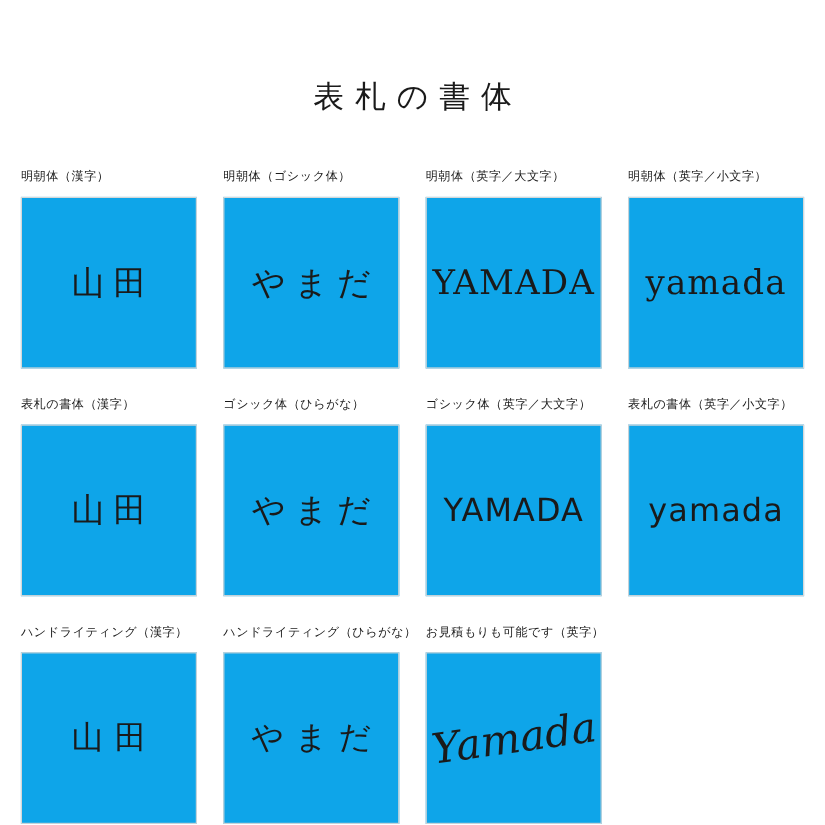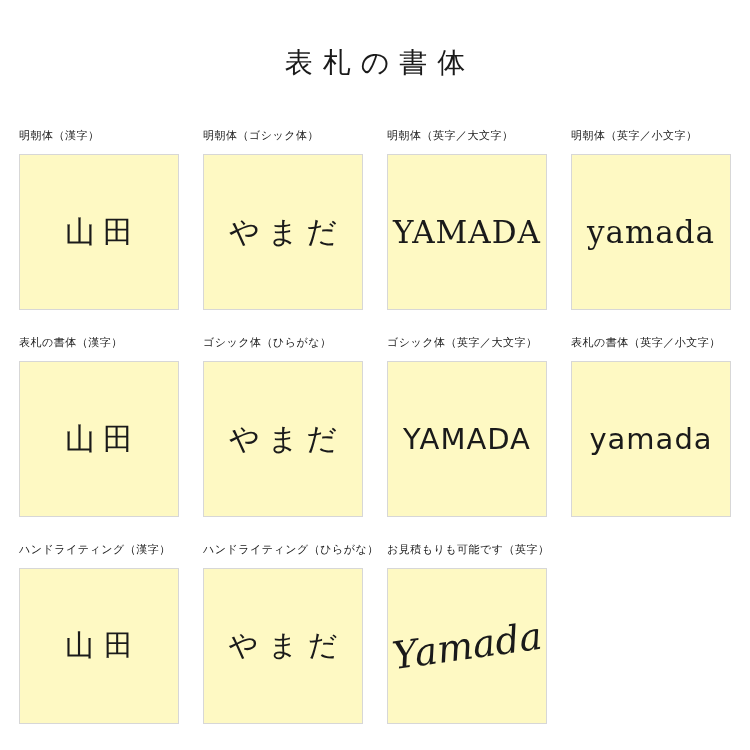--- a/index.html
+++ b/index.html
@@ -6,21 +6,21 @@
   body {
     width:750px; height:750px;
     background:#ffffff;
     color:#1a1a1a;
     font-family:"DejaVu Sans", sans-serif;
     overflow:hidden;
   }
   .page { width:750px; height:750px; }
 
   .page-title {
-    padding-top:44px;
+    padding-top:69px;
     text-align:center;
     font-family:"DejaVu Serif", serif;
     font-size:28px;
     font-weight:500;
     letter-spacing:10px;
     text-indent:10px; 
     color:#1a1a1a;
   }
 
   .grid {
@@ -38,21 +38,21 @@
     letter-spacing:0.5px;
     line-height:14px;
     margin-bottom:11px;
     white-space:nowrap;
     color:#1a1a1a;
   }
   .box {
     box-sizing:border-box;
     width:160px; height:156px;
     border:1px solid #d7d7d7;
-    background:#fef9c3;
+    background:#0ea5e9;
     display:flex;
     align-items:center;
     justify-content:center;
     overflow:hidden;
   }
 
   .sample { display:inline-block; color:#1a1a1a; white-space:nowrap; }
 
   
   .mincho-jp .sample {

